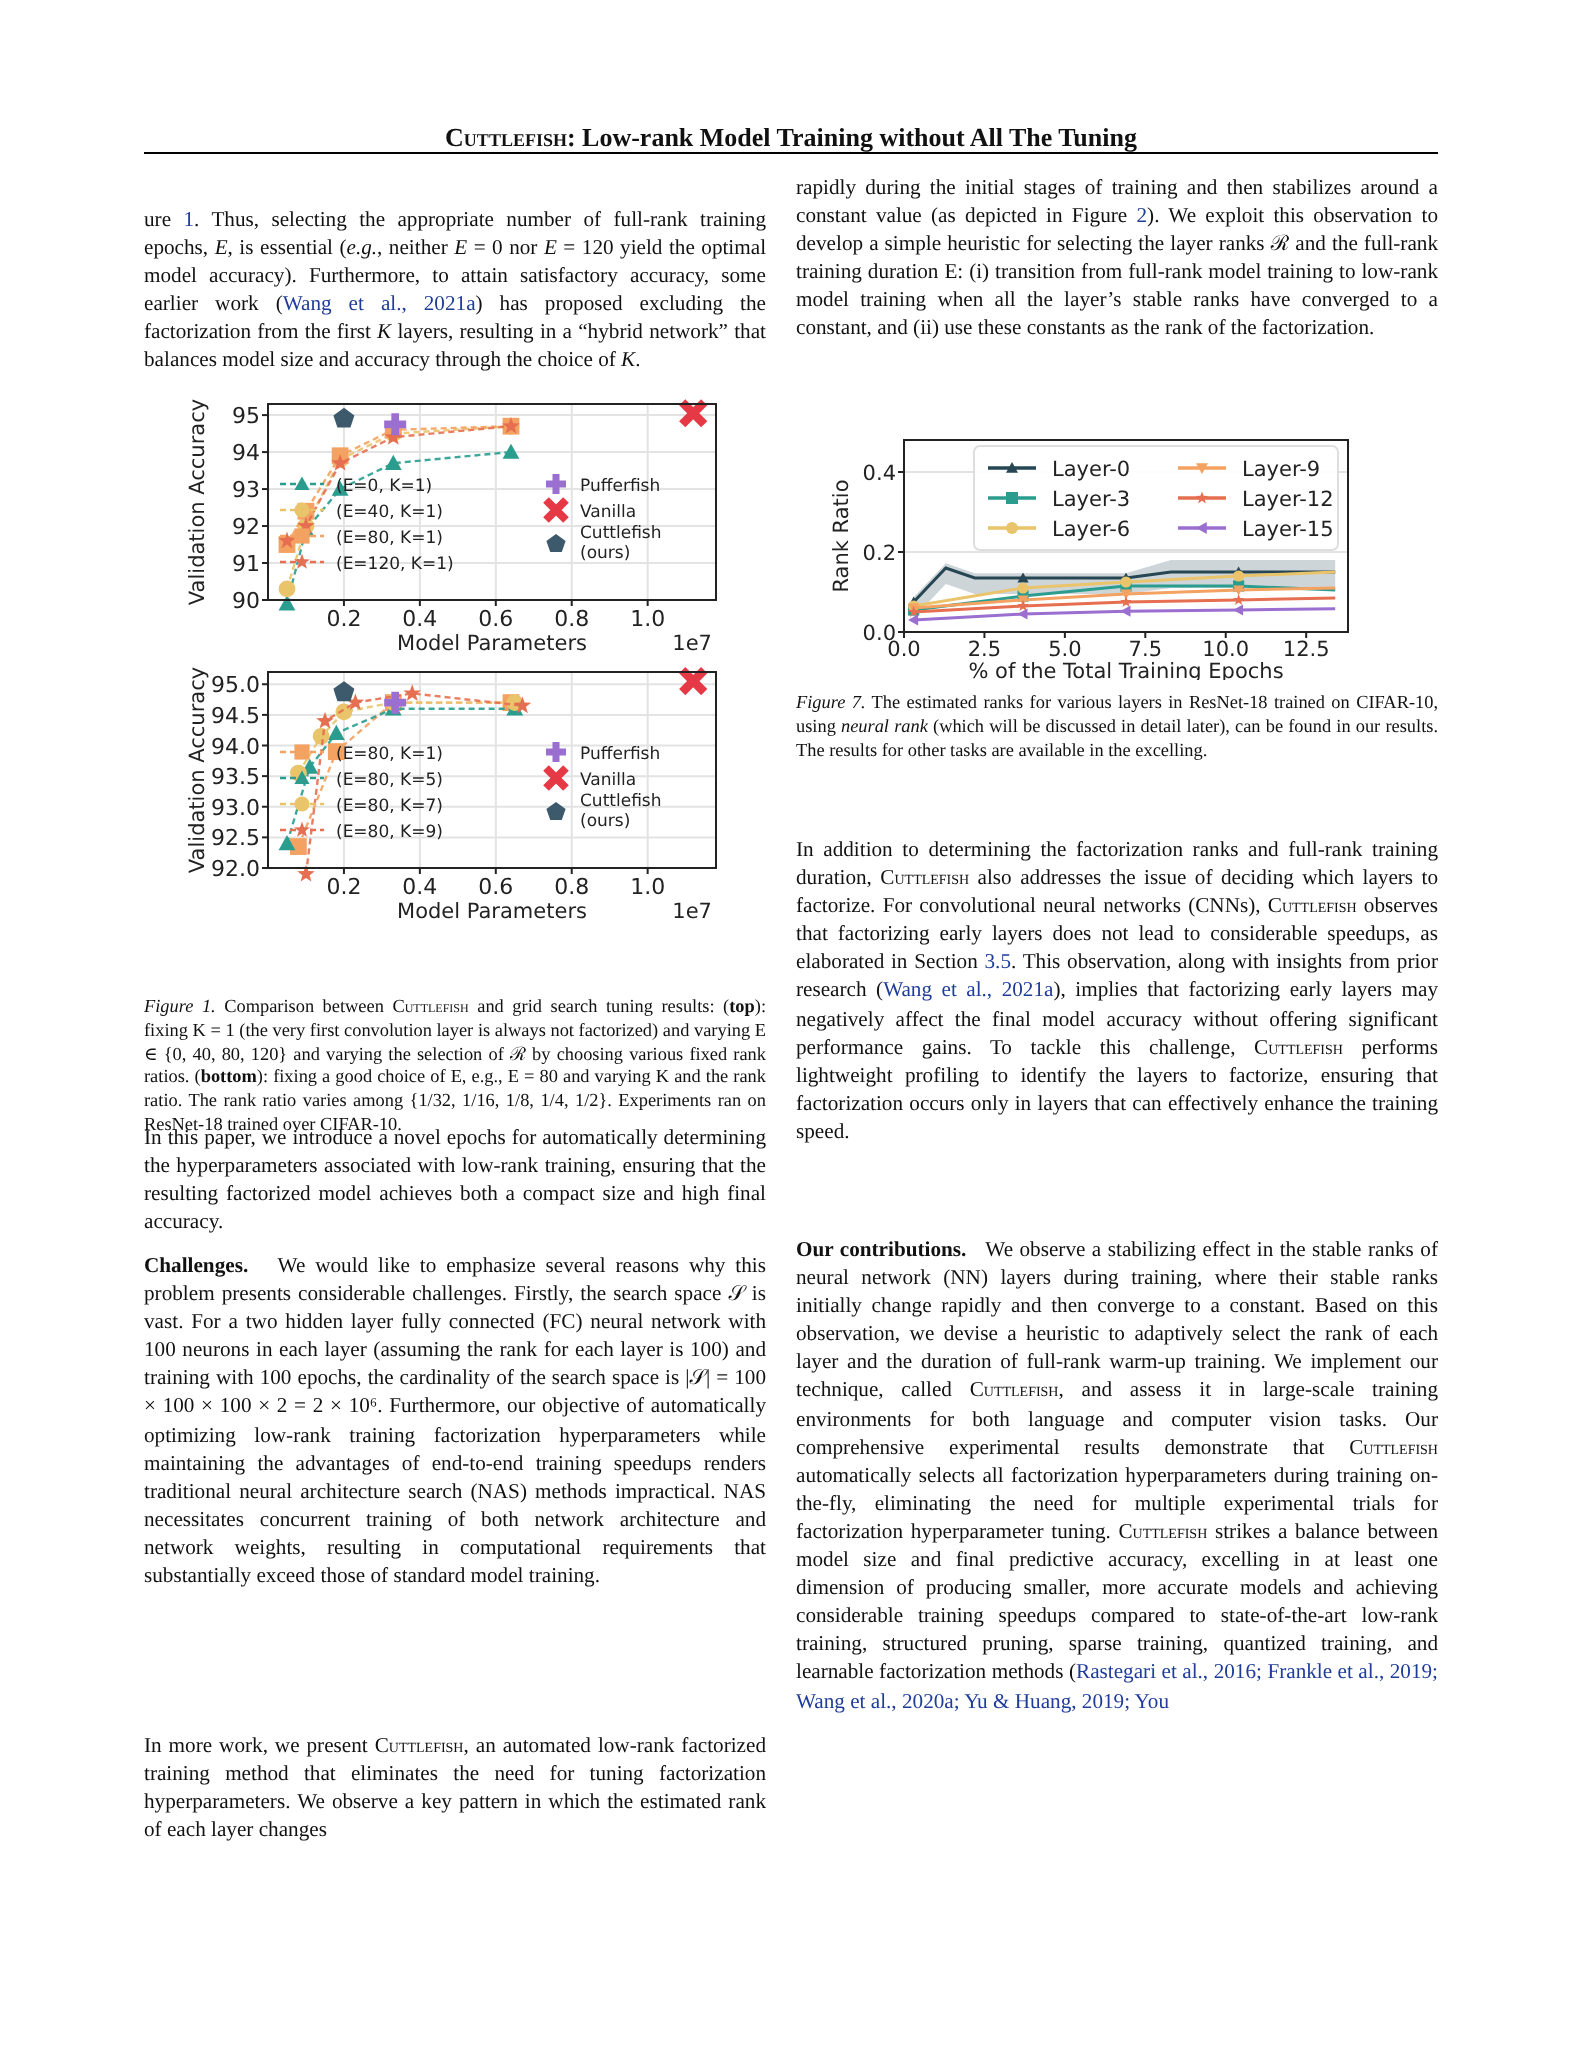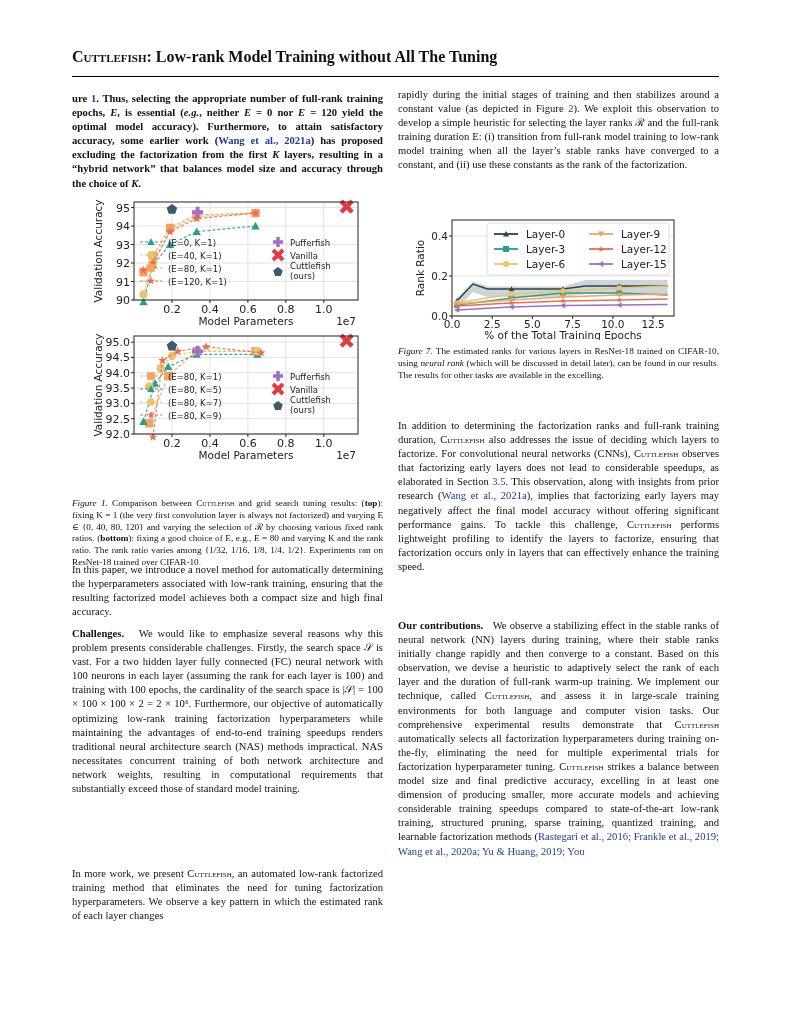--- a/index.html
+++ b/index.html
@@ -1,19 +1,19 @@
 <!DOCTYPE html>
 <html><head>
 <meta charset="utf-8">
 <style>
   html, body { margin:0; padding:0; background:#fff; }
   body { width:791px; height:1024px; position:relative; overflow:hidden;
          font-family:"Liberation Serif", "DejaVu Serif", serif; color:#111; }
-  .running-head { position:absolute; left:72px; top:48px; width:647px; text-align:left;
-         font-weight:bold; font-size:16px; letter-spacing:0; }
+  .running-head { position:absolute; left:72px; top:61px; width:647px; text-align:center;
+         font-weight:bold; font-size:13px; letter-spacing:0; }
   .running-head .sc { font-variant:small-caps; }
   .head-rule { position:absolute; left:72px; top:76px; width:647px; height:0; border-top:1px solid #000; }
   .col { position:absolute; font-size:10.6px; line-height:14.1px; text-align:justify; }
   .col-left { left:72px; width:311px; }
   .col-right { left:398px; width:321px; }
   p { margin:0; }
   .link { color:#1f3c99; }
   .sc { font-variant:small-caps; }
   .caption { font-size:9.2px; line-height:11.8px; text-align:justify; }
   .chart { position:absolute; }
@@ -22,21 +22,21 @@
   .math { font-style:italic; }
 </style>
 </head>
 <body>
 
 <div class="running-head">
   <span class="sc">Cuttlefish</span><span>: Low-rank Model Training without All The Tuning</span>
 </div>
 <div class="head-rule"></div>
 
-<div class="col col-left" style="top:92px;font-weight:bold;">
+<div class="col col-left" style="top:104px;">
   <p><span>ure </span><span class="link">1</span><span>. Thus, selecting the appropriate number of full-rank training epochs, </span><span class="math">E</span><span>, is essential (</span><i>e.g.</i><span>, neither </span><span class="math">E</span> = 0<span> nor </span><span class="math">E</span> = 120<span> yield the optimal model accuracy). Furthermore, to attain satisfactory accuracy, some earlier work (</span><span class="link">Wang et al., 2021a</span><span>) has proposed excluding the factorization from the first </span><span class="math">K</span><span> layers, resulting in a “hybrid network” that balances model size and accuracy through the choice of </span><span class="math">K</span><span>.</span></p>
 </div>
 
 <div class="chart" style="left:72px; top:196px; width:300px; height:136px;">
   <svg id="chart0" width="300" height="136">
       <line x1="99.96610169491527" x2="99.96610169491527" y1="6" y2="104" stroke="#e3e3e3" stroke-width="1"></line>
       <line x1="137.93220338983053" x2="137.93220338983053" y1="6" y2="104" stroke="#e3e3e3" stroke-width="1"></line>
       <line x1="175.89830508474574" x2="175.89830508474574" y1="6" y2="104" stroke="#e3e3e3" stroke-width="1"></line>
       <line x1="213.86440677966104" x2="213.86440677966104" y1="6" y2="104" stroke="#e3e3e3" stroke-width="1"></line>
       <line x1="251.83050847457628" x2="251.83050847457628" y1="6" y2="104" stroke="#e3e3e3" stroke-width="1"></line>
@@ -241,21 +241,21 @@
         <text x="218" y="81" font-size="8.5" fill="#222">(ours)</text>
       </g>
     </svg>
 </div>
 
 <div class="col col-left caption" style="top:465px;margin-top:33px;">
   <p><i>Figure 1.</i><span> Comparison between </span><span class="sc">Cuttlefish</span><span> and grid search tuning results: (</span><b>top</b><span>): fixing K = 1 (the very first convolution layer is always not factorized) and varying E ∈ {0, 40, 80, 120} and varying the selection of ℛ by choosing various fixed rank ratios. (</span><b>bottom</b><span>): fixing a good choice of E, e.g., E = 80 and varying K and the rank ratio. The rank ratio varies among {1/32, 1/16, 1/8, 1/4, 1/2}. Experiments ran on ResNet-18 trained over CIFAR-10.</span></p>
 </div>
 
 <div class="col col-left" style="top:563px;">
-  <p>In this paper, we introduce a novel method for automatically determining the hyperparameters associated with low-rank training, ensuring that the resulting factorized model achieves both a compact size and high final accuracy.</p>
+  <p>In this paper, we introduce a novel epochs for automatically determining the hyperparameters associated with low-rank training, ensuring that the resulting factorized model achieves both a compact size and high final accuracy.</p>
 </div>
 
 <div class="col col-left" style="top:627px;">
   <p><b>Challenges.</b>&nbsp;&nbsp; <span>We would like to emphasize several reasons why this problem presents considerable challenges. Firstly, the search space 𝒮 is vast. For a two hidden layer fully connected (FC) neural network with 100 neurons in each layer (assuming the rank for each layer is 100) and training with 100 epochs, the cardinality of the search space is |𝒮| = 100 × 100 × 100 × 2 = 2 × 10⁶. Furthermore, our objective of automatically optimizing low-rank training factorization hyperparameters while maintaining the advantages of end-to-end training speedups renders traditional neural architecture search (NAS) methods impractical. NAS necessitates concurrent training of both network architecture and network weights, resulting in computational requirements that substantially exceed those of standard model training.</span></p>
 </div>
 
 <div class="col col-left" style="top:867px;">
   <p><span>In more work, we present </span><span class="sc">Cuttlefish</span><span>, an automated low-rank factorized training method that eliminates the need for tuning factorization hyperparameters. We observe a key pattern in which the estimated rank of each layer changes</span></p>
 </div>
 

